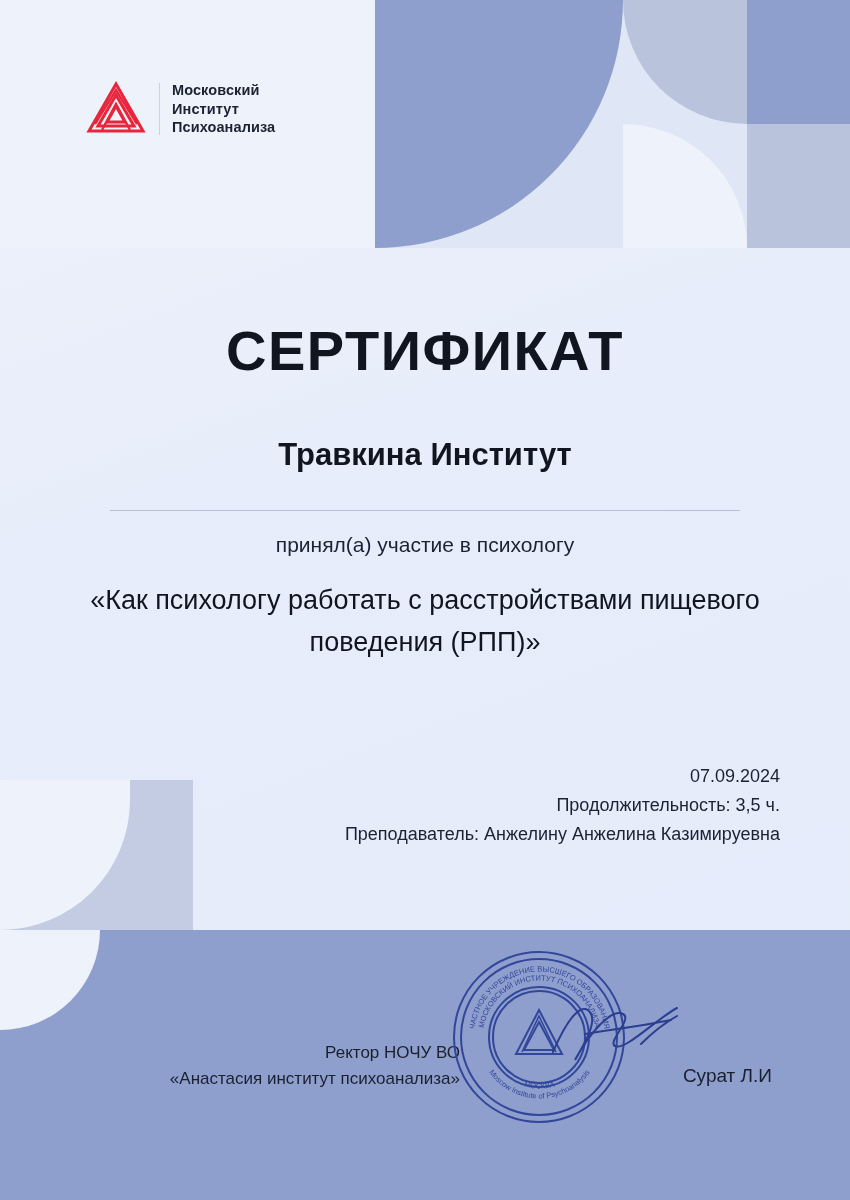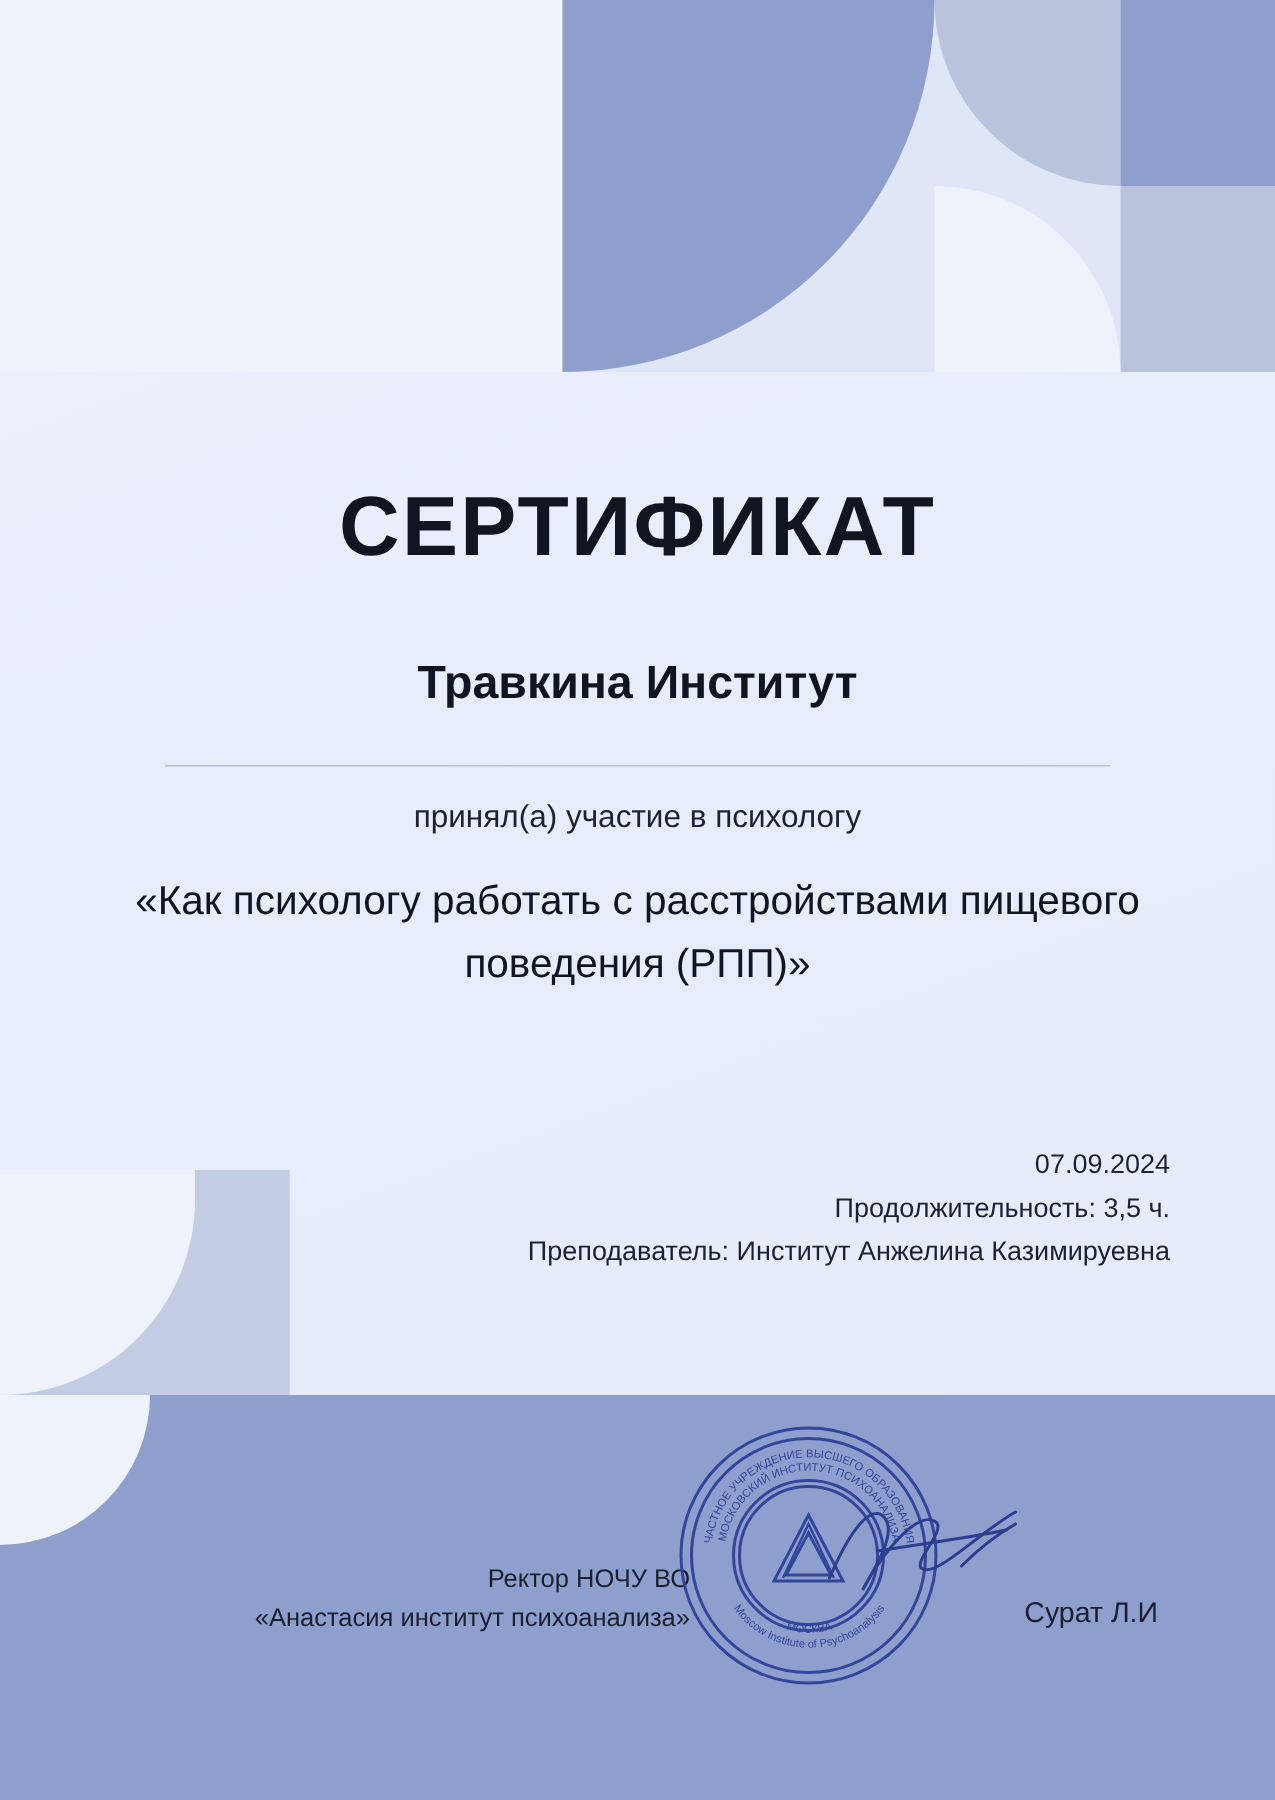--- a/index.html
+++ b/index.html
@@ -221,31 +221,48 @@
   <div class="deco tb-quarter-5"></div>
   <div class="deco tb-circle-white"></div>
   <div class="deco tb-quarter-1"></div>
 
   <div class="deco bb-left-light"></div>
   <div class="deco bb-left-strip"></div>
   <div class="deco bb-left-quarter"></div>
   <div class="deco bottom-band"></div>
   <div class="deco bb-white-quarter"></div>
 
+  <div class="logo-wrap">
+    <span class="logo-mark">
+      <svg viewBox="0 0 62 62" width="62" height="62" aria-hidden="true">
+        <g fill="none" stroke="#e8253b" stroke-width="3">
+          <polygon points="31,6 58,53 4,53"></polygon>
+          <polygon points="31,17 49,48 13,48"></polygon>
+          <polygon points="31,28 40,44 22,44"></polygon>
+          <path d="M10,46 L31,12 L52,46" stroke-width="2.4"></path>
+          <path d="M17,52 L31,26 L45,52" stroke-width="2.4"></path>
+        </g>
+      </svg>
+    </span>
+    <span class="logo-divider"></span>
+    <span class="logo-text">Московский
+Институт
+Психоанализа</span>
+  </div>
 
   <div class="content">
     <div class="title">СЕРТИФИКАТ</div>
     <div class="recipient">Травкина Институт</div>
     <div class="rule"></div>
     <div class="subtitle">принял(а) участие в психологу</div>
     <div class="program">«Как психологу работать с расстройствами пищевого поведения (РПП)»</div>
     <div class="meta">
       <div>07.09.2024</div>
       <div>Продолжительность: 3,5 ч.</div>
-      <div>Преподаватель: Институт Анжелина Казимируевна</div>
+      <div>Преподаватель: Анжелину Анжелина Казимируевна</div>
     </div>
   </div>
 
   <div class="footer-left">
     <div>Ректор НОЧУ ВО</div>
     <div>«Анастасия институт психоанализа»</div>
   </div>
 
   <div class="stamp">
     <svg viewBox="0 0 175 175" width="175" height="175" aria-hidden="true">

